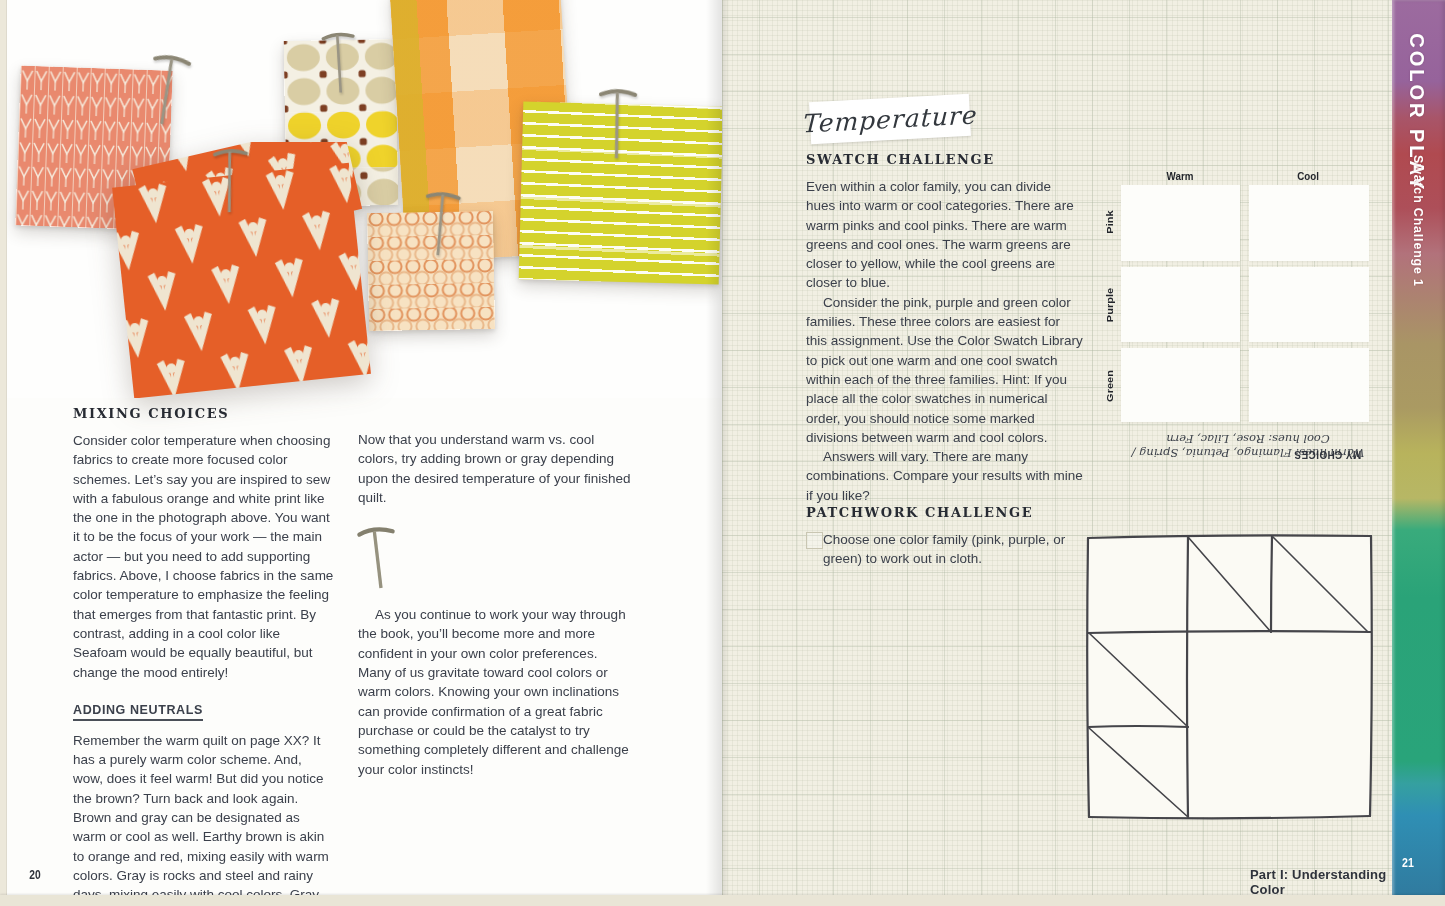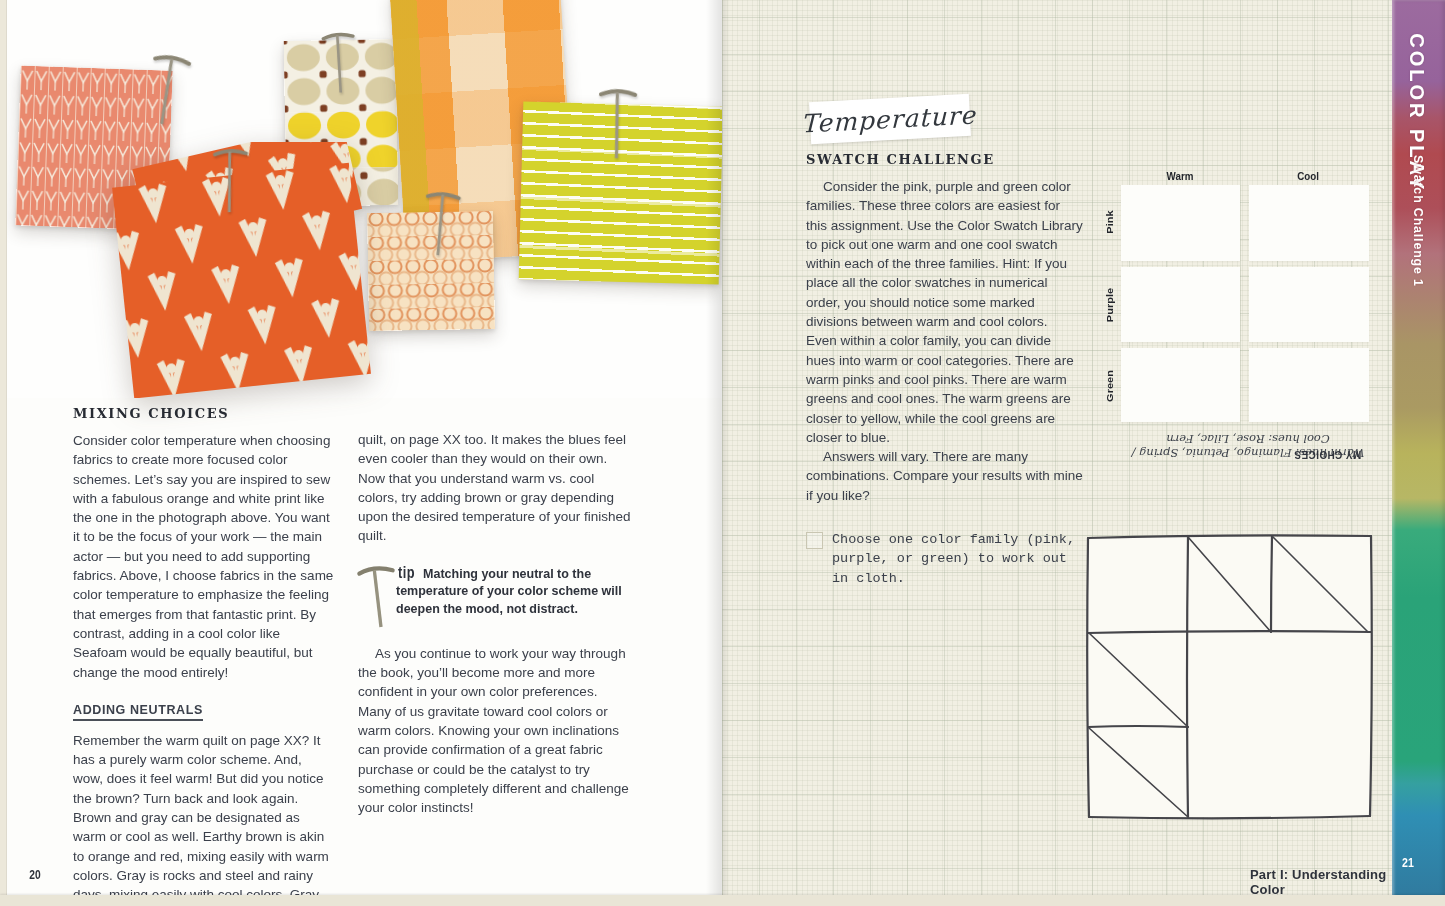--- a/index.html
+++ b/index.html
@@ -58,21 +58,21 @@
   
   .script-label{position:absolute;left:88px;top:98px;width:160px;height:42px;background:#fff;
       transform:rotate(-3deg);box-shadow:0 1px 3px rgba(0,0,0,.15);
       display:flex;align-items:center;justify-content:center;}
   .script-label span{font-family:"DejaVu Serif","Liberation Serif",serif;font-style:italic;
       font-size:25px;color:#33383e;letter-spacing:1px;transform:skewX(-6deg);}
   .sc-head{position:absolute;left:84px;top:152px;margin:0;}
   .sc-body{position:absolute;left:84px;top:177px;width:278px;}
   .sc-body .para{margin:0;}
   .pc-head{position:absolute;left:84px;top:505px;margin:0;}
-  .check-item{position:absolute;left:84px;display:flex;gap:9px;font-family:Liberation Mono, monospace;}
+  .check-item{position:absolute;left:84px;display:flex;}
   .checkbox{flex:0 0 auto;width:15px;height:15px;border:1.5px solid #c9c6b2;background:rgba(255,255,255,.25);margin-top:2px;}
   .check-label{width:252px;}
   
   .tbl-header{position:absolute;top:170px;font-weight:bold;font-size:11.5px;color:#23262c;
       transform:scaleX(.85);width:120px;text-align:center;}
   .row-label{position:absolute;font-weight:bold;font-size:11px;color:#23262c;
       transform:rotate(-90deg) scaleY(.9);transform-origin:center;width:70px;text-align:center;}
   .swatch-box{position:absolute;background:#fdfdfa;box-shadow:0 1px 2px rgba(0,0,0,.05);}
   .flipped-note{position:absolute;left:398px;top:432px;width:256px;text-align:center;
       transform:rotate(180deg);font-family:"DejaVu Serif","Liberation Serif",serif;font-style:italic;
@@ -205,70 +205,67 @@
     <div class="col1">
       <h2 class="serif-head">MIXING CHOICES</h2>
       <p class="body-text para">Consider color temperature when choosing fabrics to create more focused color schemes. Let’s say you are inspired to sew with a fabulous orange and white print like the one in the photograph above. You want it to be the focus of your work — the main actor — but you need to add supporting fabrics. Above, I choose fabrics in the same color temperature to emphasize the feeling that emerges from that fantastic print. By contrast, adding in a cool color like Seafoam would be equally beautiful, but change the mood entirely!</p>
       <div style="margin:4px 0 10px 0;">
         <span class="sub-head">ADDING NEUTRALS</span>
       </div>
       <p class="body-text para">Remember the warm quilt on page XX? It has a purely warm color scheme. And, wow, does it feel warm! But did you notice the brown? Turn back and look again. Brown and gray can be designated as warm or cool as well. Earthy brown is akin to orange and red, mixing easily with warm colors. Gray is rocks and steel and rainy days, mixing easily with cool colors. Gray appears in the blue ombre</p>
     </div>
 
     <div class="col2">
-      <p class="body-text para">quilt, on page XX too. It makes the blues feel even cooler than they would on their own.</p>
       <p class="body-text para">Now that you understand warm vs. cool colors, try adding brown or gray depending upon the desired temperature of your finished quilt.</p>
       <div class="tip-block">
         <svg class="tip-pin" width="40" height="70" viewBox="0 0 48 80">
           <path d="M4,12 Q22,2 44,8" fill="none" stroke="#84806e" stroke-width="5" stroke-linecap="round"></path>
           <line x1="22" y1="8" x2="30" y2="76" stroke="#96927f" stroke-width="4"></line>
         </svg>
-        <div class="tip-text">
-          <span class="tip-word">tip</span><span>Matching your neutral to the temperature of your color scheme will deepen the mood, not distract.</span>
-        </div>
       </div>
       <p class="body-text para indent" style="margin-top:0;">As you continue to work your way through the book, you’ll become more and more confident in your own color preferences. Many of us gravitate toward cool colors or warm colors. Knowing your own inclinations can provide confirmation of a great fabric purchase or could be the catalyst to try something completely different and challenge your color instincts!</p>
     </div>
 
     <div class="footer-left">
       <span class="pgnum">20</span>
       <span class="book-title">The Quilter’s Field Guide to Color</span>
     </div>
   </div>
 
   <div class="right-page">
 
     <div class="script-label">
       <span>Temperature</span>
     </div>
 
     <h2 class="serif-head sc-head">SWATCH CHALLENGE</h2>
     <div class="sc-body body-text">
+      <p class="para">Even within a color family, you can divide hues into warm or cool categories. There are warm pinks and cool pinks. There are warm greens and cool ones. The warm greens are closer to yellow, while the cool greens are closer to blue.</p>
       <p class="para indent">Consider the pink, purple and green color families. These three colors are easiest for this assignment. Use the Color Swatch Library to pick out one warm and one cool swatch within each of the three families. Hint: If you place all the color swatches in numerical order, you should notice some marked divisions between warm and cool colors.</p>
-      <p class="para">Even within a color family, you can divide hues into warm or cool categories. There are warm pinks and cool pinks. There are warm greens and cool ones. The warm greens are closer to yellow, while the cool greens are closer to blue.</p>
       <p class="para indent">Answers will vary. There are many combinations. Compare your results with mine if you like?</p>
     </div>
 
     <div class="tbl-header" style="left:398px;">Warm</div>
     <div class="tbl-header" style="left:526px;">Cool</div>
 
     <div class="row-label" style="left:352px;top:216px;">Pink</div>
     <div class="row-label" style="left:352px;top:299px;">Purple</div>
     <div class="row-label" style="left:352px;top:380px;">Green</div>
 
     <div class="swatch-box" style="left:399px;top:185px;width:119px;height:76px;"></div>
     <div class="swatch-box" style="left:527px;top:185px;width:120px;height:76px;"></div>
     <div class="swatch-box" style="left:399px;top:267px;width:119px;height:75px;"></div>
     <div class="swatch-box" style="left:527px;top:267px;width:120px;height:75px;"></div>
     <div class="swatch-box" style="left:399px;top:348px;width:119px;height:74px;"></div>
     <div class="swatch-box" style="left:527px;top:348px;width:120px;height:74px;"></div>
 
     <div class="flipped-note">Warm hues: Flamingo, Petunia, Spring / Cool hues: Rose, Lilac, Fern</div>
     <div class="flipped-label">MY CHOICES</div>
 
+    <h2 class="serif-head pc-head">PATCHWORK CHALLENGE</h2>
 
     <div class="check-item" style="top:530px;">
       <div class="checkbox"></div>
       <div class="check-label body-text">Choose one color family (pink, purple, or green) to work out in cloth.</div>
     </div>
 
     <svg class="quilt" width="292" height="292" viewBox="0 0 292 292">
       <rect x="4" y="6" width="283" height="280" fill="#fbfaf4"></rect>
       <g fill="none" stroke="#45454a" stroke-width="2.2" stroke-linecap="round">
         <path d="M4,7 Q140,3 287,5"></path>

